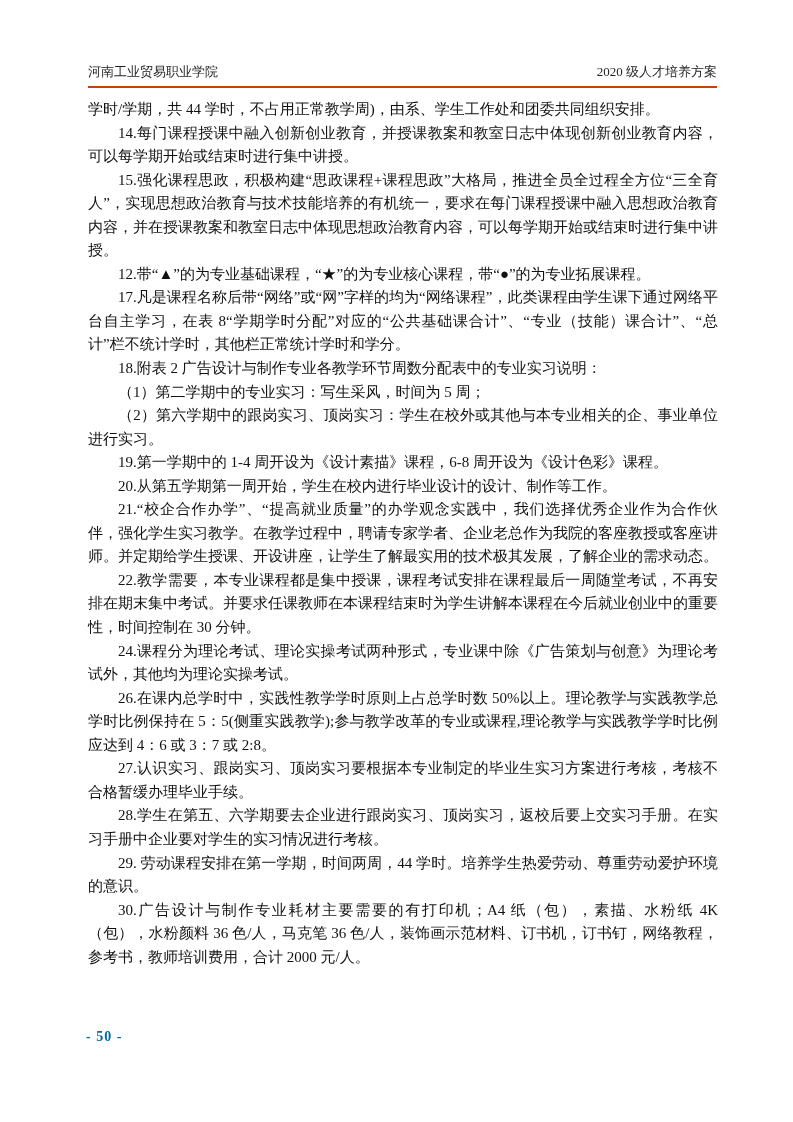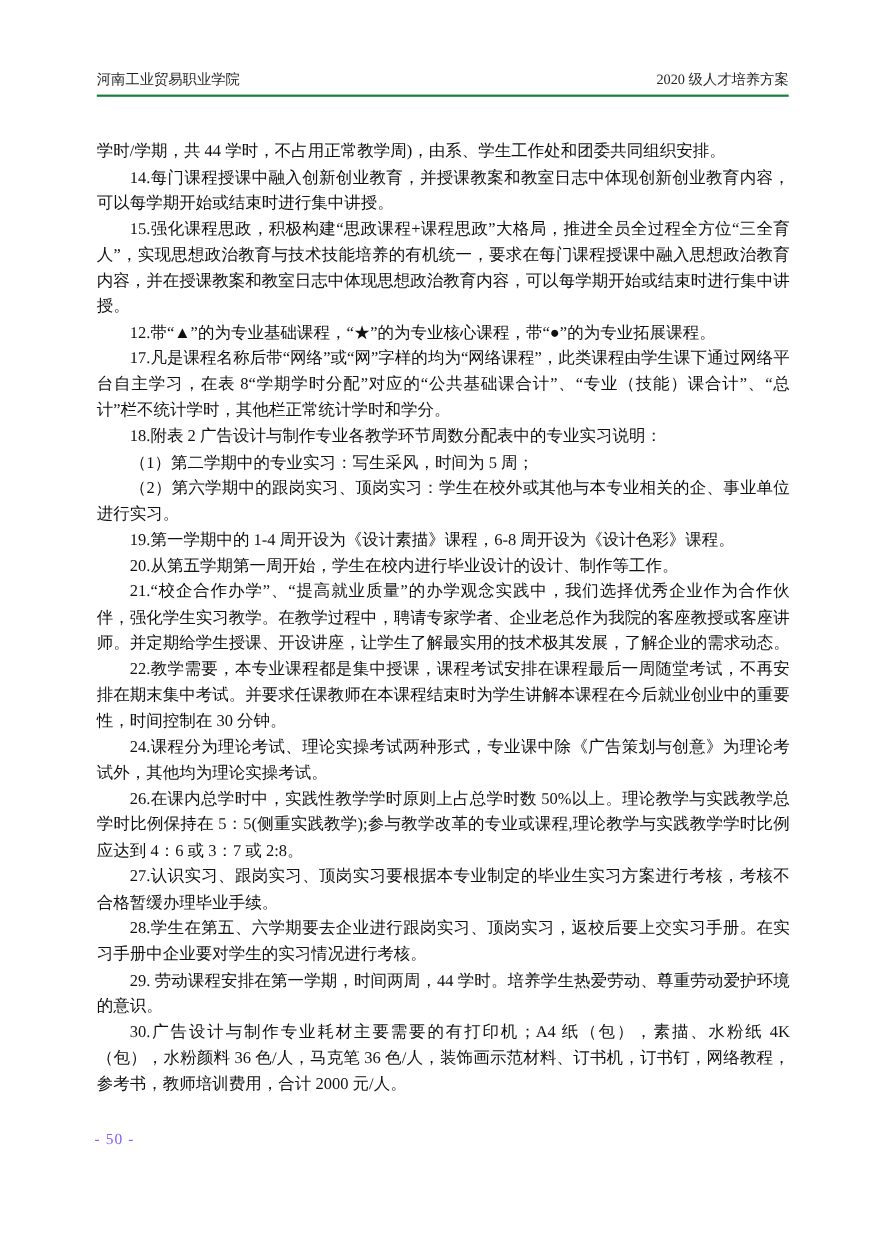--- a/index.html
+++ b/index.html
@@ -21,48 +21,48 @@
     left: 88px;
     top: 63px;
     width: 629px;
     display: flex;
     justify-content: space-between;
     align-items: flex-end;
     font-size: 13px;
     line-height: 18px;
     color: #1f1f1f;
     padding-bottom: 5px;
-    border-bottom: 2px solid #15803d;
+    border-bottom: 2px solid #c2410c;
   }
   .content {
     position: absolute;
     left: 88px;
     top: 98px;
     width: 630px;
     font-size: 15px;
     line-height: 23.55px;
     text-align: justify;
     color: #111111;
   }
   .content p {
     margin: 0;
     padding: 0;
     text-indent: 2em;
   }
   .content p.no-indent {
     text-indent: 0;
-    margin-top: 29px;
   }
   .footer {
     position: absolute;
     left: 86px;
     top: 1029px;
     font-size: 14px;
-    color: #8b5cf6;
+    color: #0369a1;
     letter-spacing: 1px;
+    font-weight: bold;
   }
 </style>
 </head>
 <body>
 
 <div class="page">
 
   <div class="header">
     <span>河南工业贸易职业学院</span>
     <span>2020 级人才培养方案</span>

